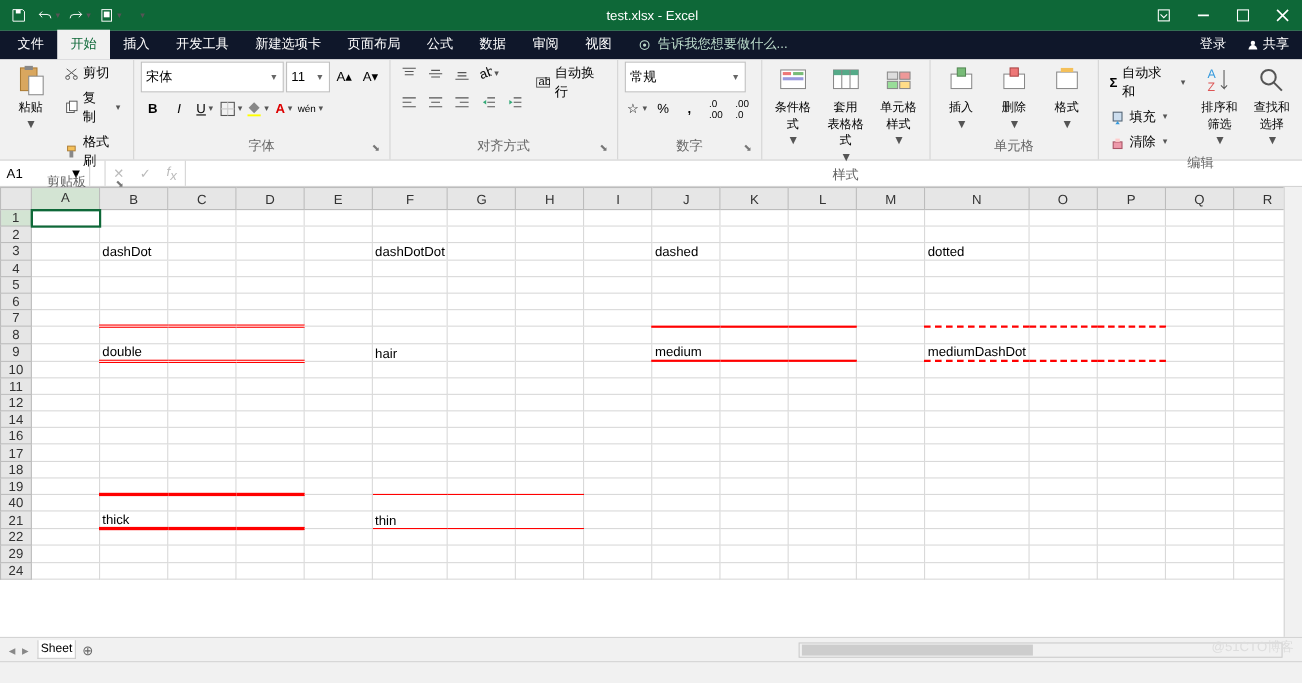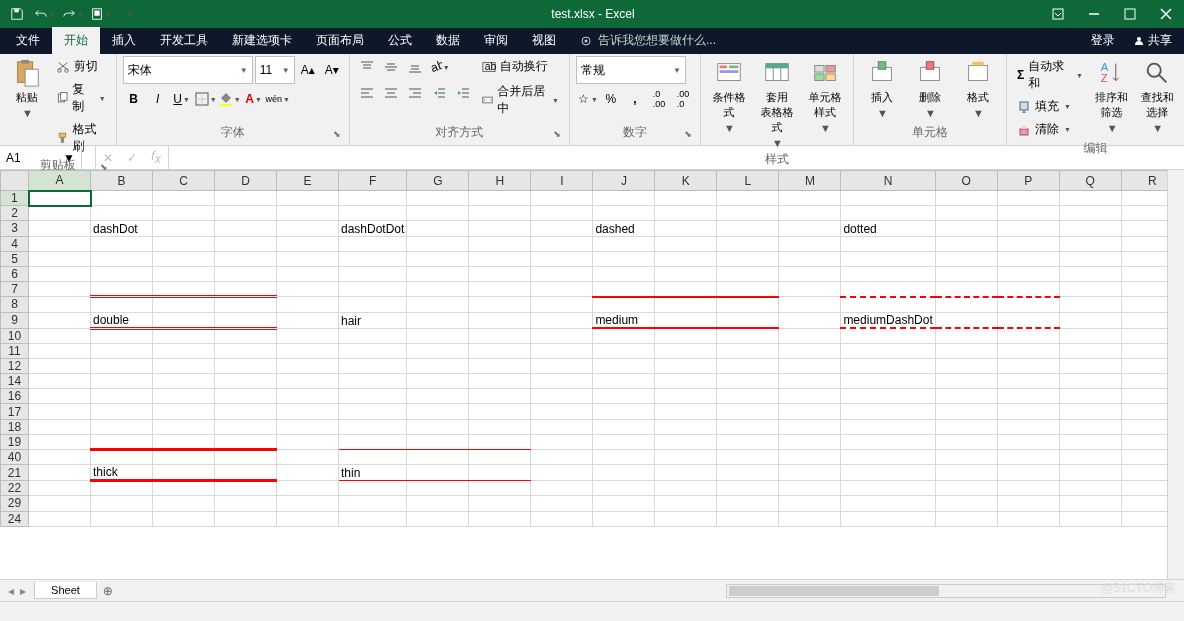--- a/index.html
+++ b/index.html
@@ -73,21 +73,21 @@
 .b-mediumDashDot-b { border-bottom: 2px dashed #ff0000 !important; }
 .b-mediumDashDotDot-b { border-bottom: 2px dashed #ff0000 !important; }
 .b-mediumDashed-b { border-bottom: 2px dashed #ff0000 !important; }
 .b-slantDashDot-b { border-bottom: 2px dashed #ff0000 !important; }
 .b-thick-b { border-bottom: 3px solid #ff0000 !important; }
 .b-thin-b { border-bottom: 1px solid #ff0000 !important; }
 
 
 .sheetbar { position: absolute; bottom: 20px; left: 0; right: 0; height: 22px; border-top: 1px solid #d4d4d4; display: flex; align-items: center; background: #f1f1f1; }
 .sheetnav { display: flex; padding: 0 8px; gap: 6px; color: #888; }
-.sheettab { background: #fff; border: 1px solid #ccc; border-top: none; padding: 2px 16px; font-size: 11px; }
+.sheettab { background: #fff; border: 1px solid #ccc; border-top: none; padding: 2px 2px; font-size: 11px; }
 .addsheet { width: 22px; text-align: center; color: #666; }
 .hscroll { flex: 1; display: flex; justify-content: flex-end; padding-right: 18px; }
 .hsbar { width: 440px; height: 14px; background: #f1f1f1; border: 1px solid #ccc; position: relative; }
 .hsbar .thumb { position: absolute; left: 2px; top: 1px; width: 210px; height: 10px; background: #cdcdcd; }
 
 .watermark { position: absolute; right: 8px; bottom: 24px; color: #ddd; font-size: 12px; }
 .vscroll { position: absolute; right: 0; top: 170px; bottom: 42px; width: 17px; background: #f1f1f1; border-left: 1px solid #d4d4d4; }
 .statusbar { position: absolute; bottom: 0; left: 0; right: 0; height: 20px; background: #f1f1f1; border-top: 1px solid #d4d4d4; }
 </style>
 </head>
@@ -348,28 +348,20 @@
         </div>
       </div>
       <div class="col" style="gap:4px">
         <div class="smbtn">
             <svg viewBox="0 0 16 16">
               <rect x="1" y="3" width="14" height="10" fill="none" stroke="#555"></rect>
               <text x="3" y="11" font-size="7">ab</text>
             </svg>
             <span>自动换行</span>
           </div>
-        <div class="smbtn">
-            <svg viewBox="0 0 16 16">
-              <rect x="1" y="4" width="14" height="8" fill="none" stroke="#555"></rect>
-              <path d="M4 8l-2-2M4 8l-2 2M12 8l2-2M12 8l2 2" stroke="#3a7"></path>
-            </svg>
-            <span>合并后居中</span>
-            <span class="drop">▼</span>
-          </div>
       </div>
     </div>
     <div class="group-label"><span>对齐方式</span><span class="dlg">⬊</span></div>
   </div>
 
   <div class="group">
     <div class="group-body col" style="gap:4px">
       <div class="combo" style="width:110px">
           <span>常规</span>
           <span class="dd">▼</span>

